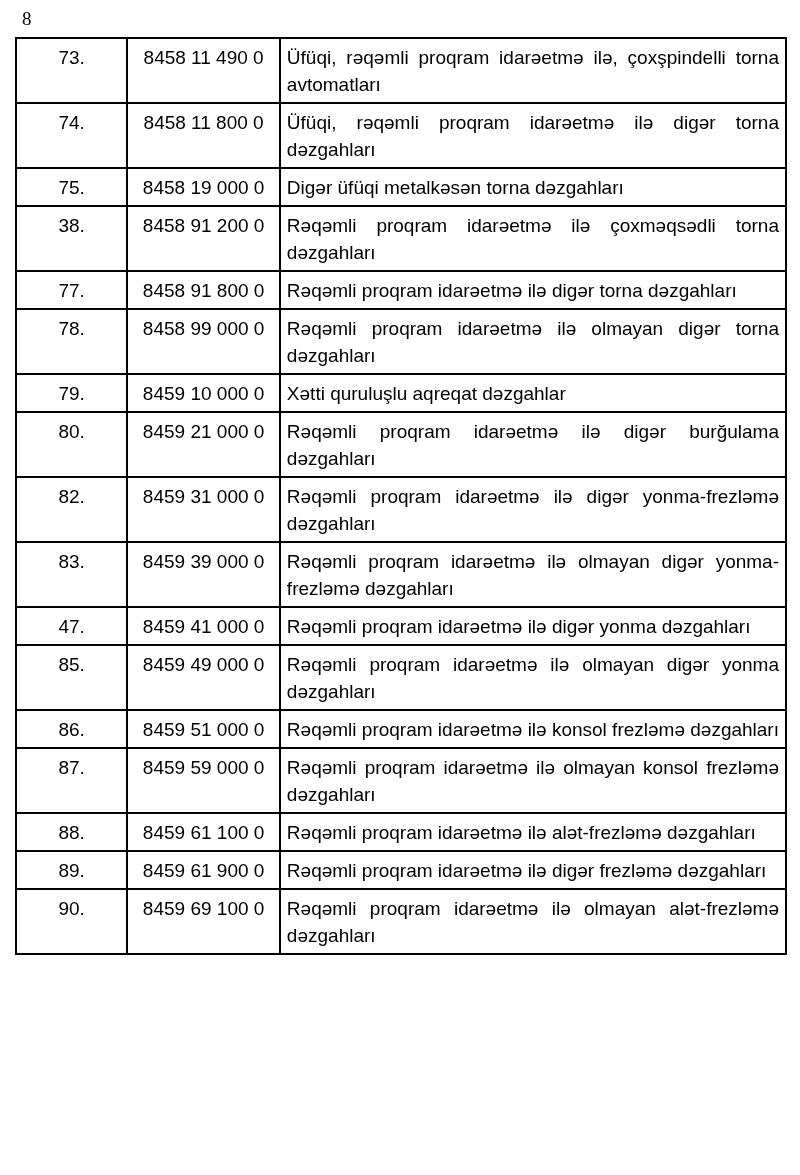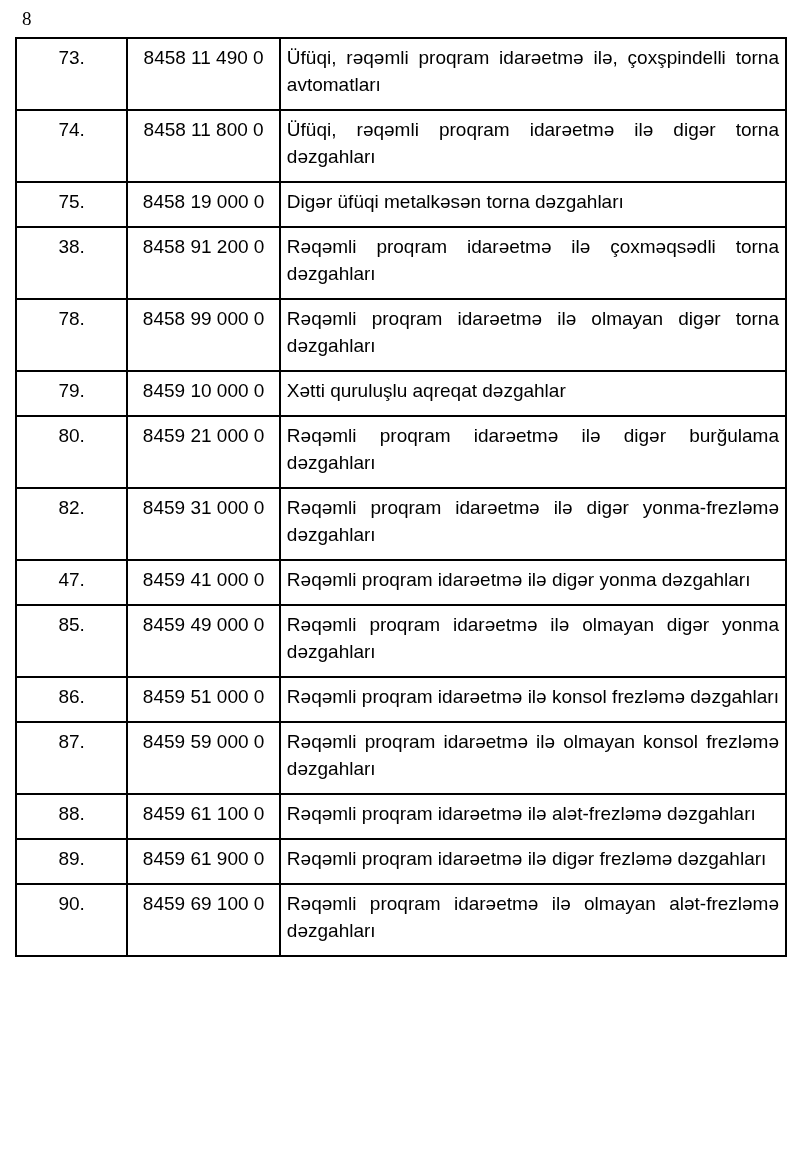--- a/index.html
+++ b/index.html
@@ -21,21 +21,21 @@
     border-collapse: collapse;
     margin-left: 15px;
     width: 772px;
     table-layout: fixed;
   }
   table.tariff-table td {
     border: 2px solid #000000;
     vertical-align: top;
     font-size: 19px;
     line-height: 27px;
-    padding: 5px 6px 11px 6px;
+    padding: 5px 6px 4px 6px;
   }
   td.col-no {
     width: 103px;
     text-align: center;
   }
   td.col-code {
     width: 141px;
     text-align: center;
     white-space: nowrap;
   }
@@ -67,38 +67,48 @@
         <td class="col-no">75.</td>
         <td class="col-code">8458 19 000 0</td>
         <td class="col-desc">Digər üfüqi metalkəsən torna dəzgahları</td>
       </tr>
       <tr>
         <td class="col-no">38.</td>
         <td class="col-code">8458 91 200 0</td>
         <td class="col-desc">Rəqəmli proqram idarəetmə ilə çoxməqsədli torna dəzgahları</td>
       </tr>
       <tr>
+        <td class="col-no">77.</td>
+        <td class="col-code">8458 91 800 0</td>
+        <td class="col-desc">Rəqəmli proqram idarəetmə ilə digər torna dəzgahları</td>
+      </tr>
+      <tr>
         <td class="col-no">78.</td>
         <td class="col-code">8458 99 000 0</td>
         <td class="col-desc">Rəqəmli proqram idarəetmə ilə olmayan digər torna dəzgahları</td>
       </tr>
       <tr>
         <td class="col-no">79.</td>
         <td class="col-code">8459 10 000 0</td>
         <td class="col-desc">Xətti quruluşlu aqreqat dəzgahlar</td>
       </tr>
       <tr>
         <td class="col-no">80.</td>
         <td class="col-code">8459 21 000 0</td>
         <td class="col-desc">Rəqəmli proqram idarəetmə ilə digər burğulama dəzgahları</td>
       </tr>
       <tr>
         <td class="col-no">82.</td>
         <td class="col-code">8459 31 000 0</td>
         <td class="col-desc">Rəqəmli proqram idarəetmə ilə digər yonma-frezləmə dəzgahları</td>
+      </tr>
+      <tr>
+        <td class="col-no">83.</td>
+        <td class="col-code">8459 39 000 0</td>
+        <td class="col-desc">Rəqəmli proqram idarəetmə ilə olmayan digər yonma-frezləmə dəzgahları</td>
       </tr>
       <tr>
         <td class="col-no">47.</td>
         <td class="col-code">8459 41 000 0</td>
         <td class="col-desc">Rəqəmli proqram idarəetmə ilə digər yonma dəzgahları</td>
       </tr>
       <tr>
         <td class="col-no">85.</td>
         <td class="col-code">8459 49 000 0</td>
         <td class="col-desc">Rəqəmli proqram idarəetmə ilə olmayan digər yonma dəzgahları</td>

